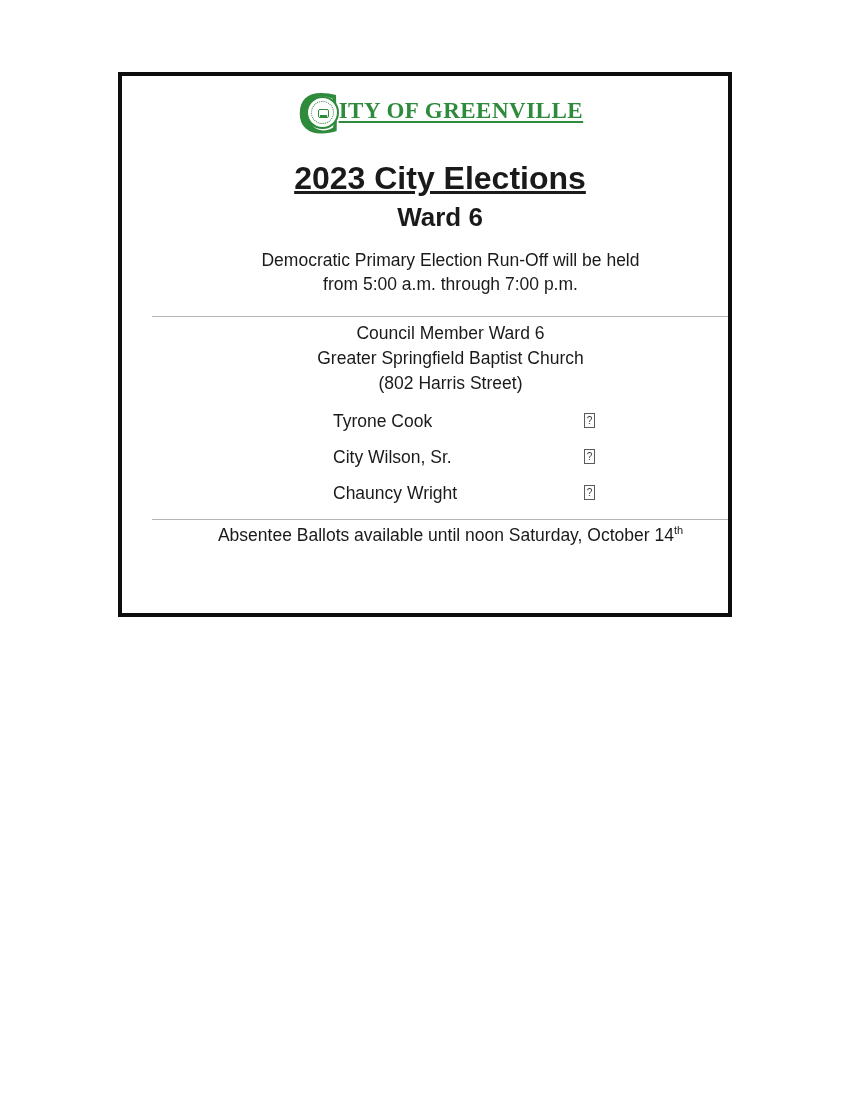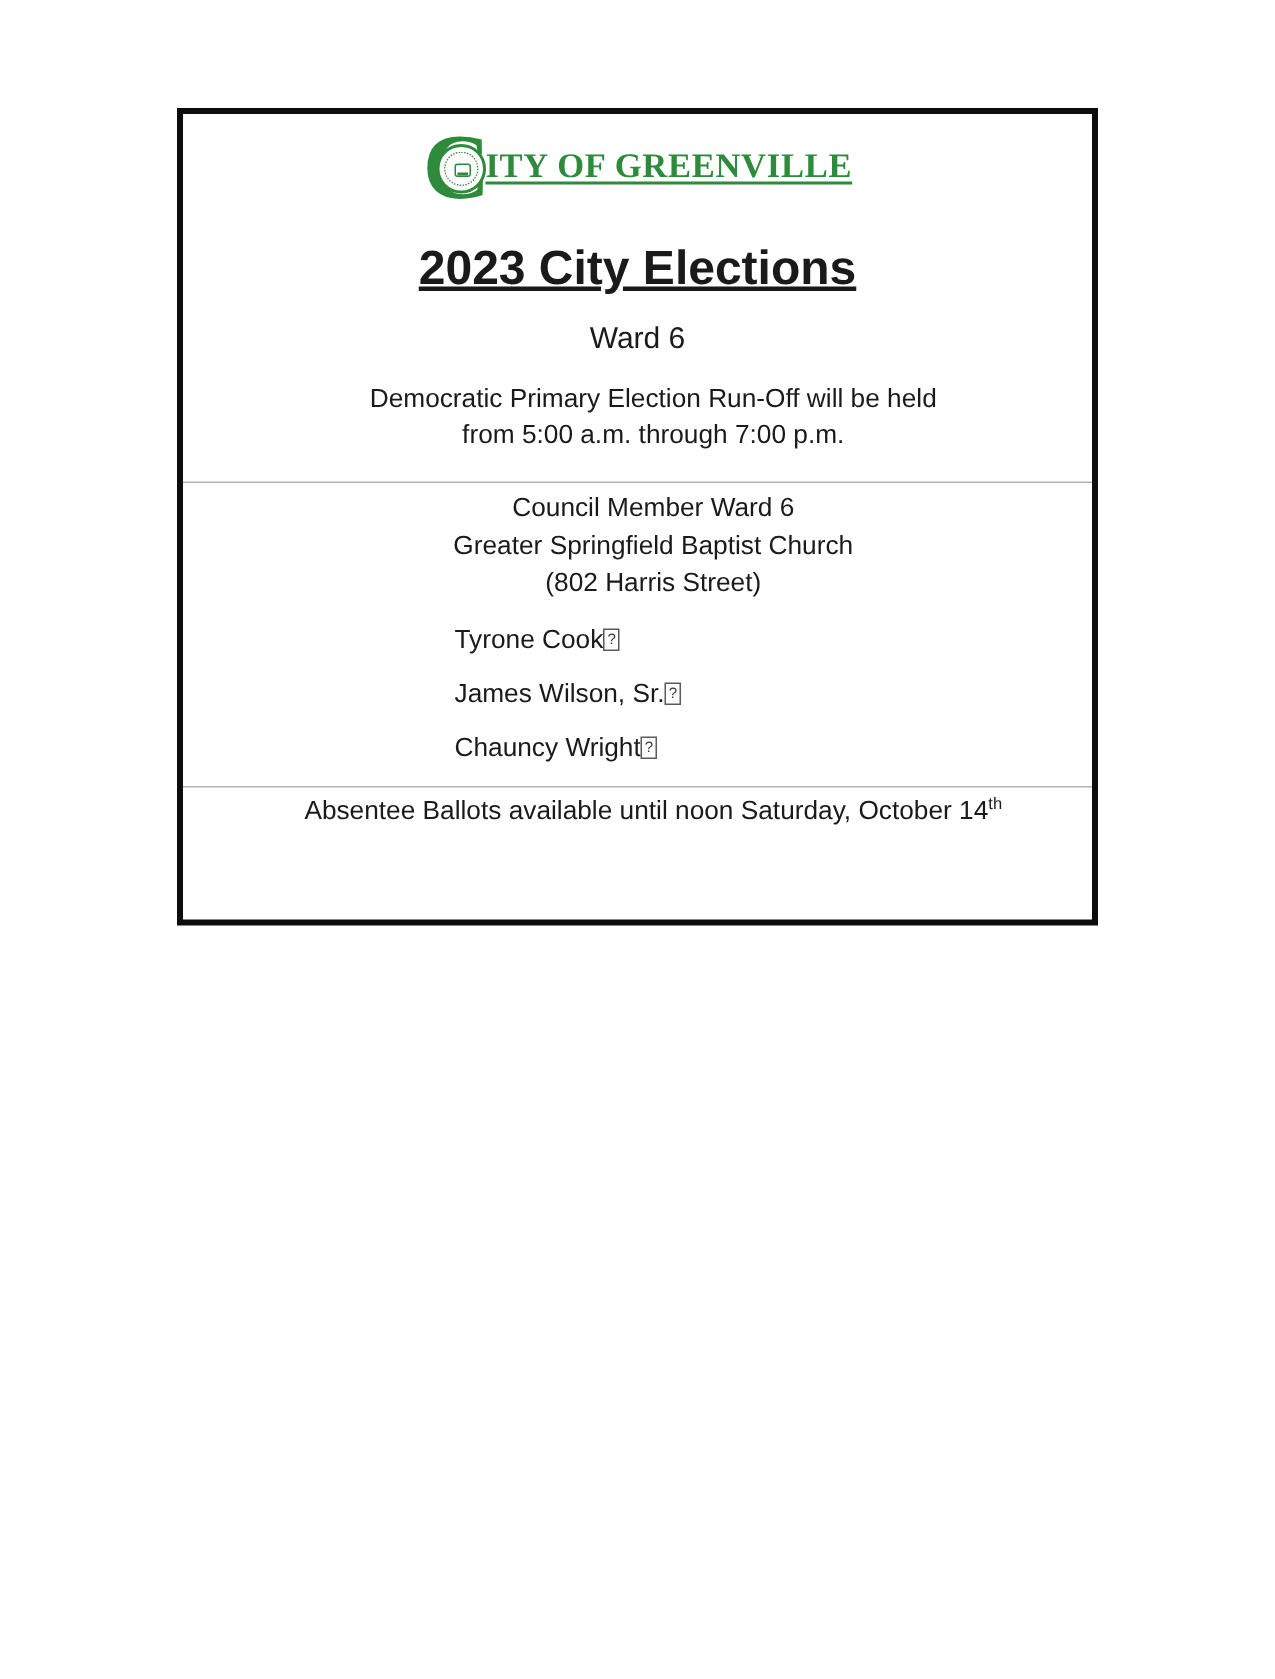--- a/index.html
+++ b/index.html
@@ -12,20 +12,21 @@
     overflow: hidden;
   }
   .notice {
     position: absolute;
     left: 118px; top: 72px;
     width: 614px; height: 545px;
     box-sizing: border-box;
     border: 4px solid #0d0d0d;
     background: #ffffff;
     text-align: center;
+    padding-left: 30px;
   }
   
   .logo-row {
     margin-top: 8px;
     height: 58px;
     display: flex;
     justify-content: center;
     align-items: center;
   }
   .logo-c {
@@ -76,23 +77,23 @@
   }
   
   .title {
     margin-top: 20px;
     font-size: 32px;
     font-weight: bold;
     line-height: 1;
     text-decoration: underline;
   }
   .ward {
-    margin-top: 21px;
-    font-size: 20px;
-    font-weight: normal;
+    margin-top: 9px;
+    font-size: 26px;
+    font-weight: bold;
     line-height: 1.1;
   }
   .body-line {
     font-size: 17.5px;
     line-height: 20px;
     margin-left: 21px;
   }
   .intro   { margin-top: 18px; }
   .dateline{ margin-top: 6px; line-height: 24px; }
   .dateline .day { font-size: 21px; font-weight: bold; }
@@ -109,20 +110,21 @@
     height: 0;
   }
   .rule2 { margin-top: 4px; }
   .office  { margin-top: 6px; }
   .venue   { margin-top: 5px; }
   .address { margin-top: 5px; }
   
   .candidates { margin-top: 18px; }
   .candidate-row {
     display: flex;
+    justify-content: space-between;
     align-items: center;
     margin: 0 0 16px 181px;
     width: 262px;
     font-size: 17.5px;
     line-height: 20px;
     text-align: left;
   }
   .marker-box {
     display: inline-block;
     box-sizing: border-box;
@@ -165,21 +167,21 @@
   <div class="body-line office">Council Member Ward 6</div>
   <div class="body-line venue">Greater Springfield Baptist Church</div>
   <div class="body-line address">(802 Harris Street)</div>
 
   <div class="candidates">
     <div class="candidate-row">
       <span>Tyrone Cook</span>
       <span class="marker-box">?</span>
     </div>
     <div class="candidate-row">
-      <span>James Wilson, Sr.</span>
+      <span>City Wilson, Sr.</span>
       <span class="marker-box">?</span>
     </div>
     <div class="candidate-row">
       <span>Chauncy Wright</span>
       <span class="marker-box">?</span>
     </div>
   </div>
 
   <hr class="rule rule2">
 

